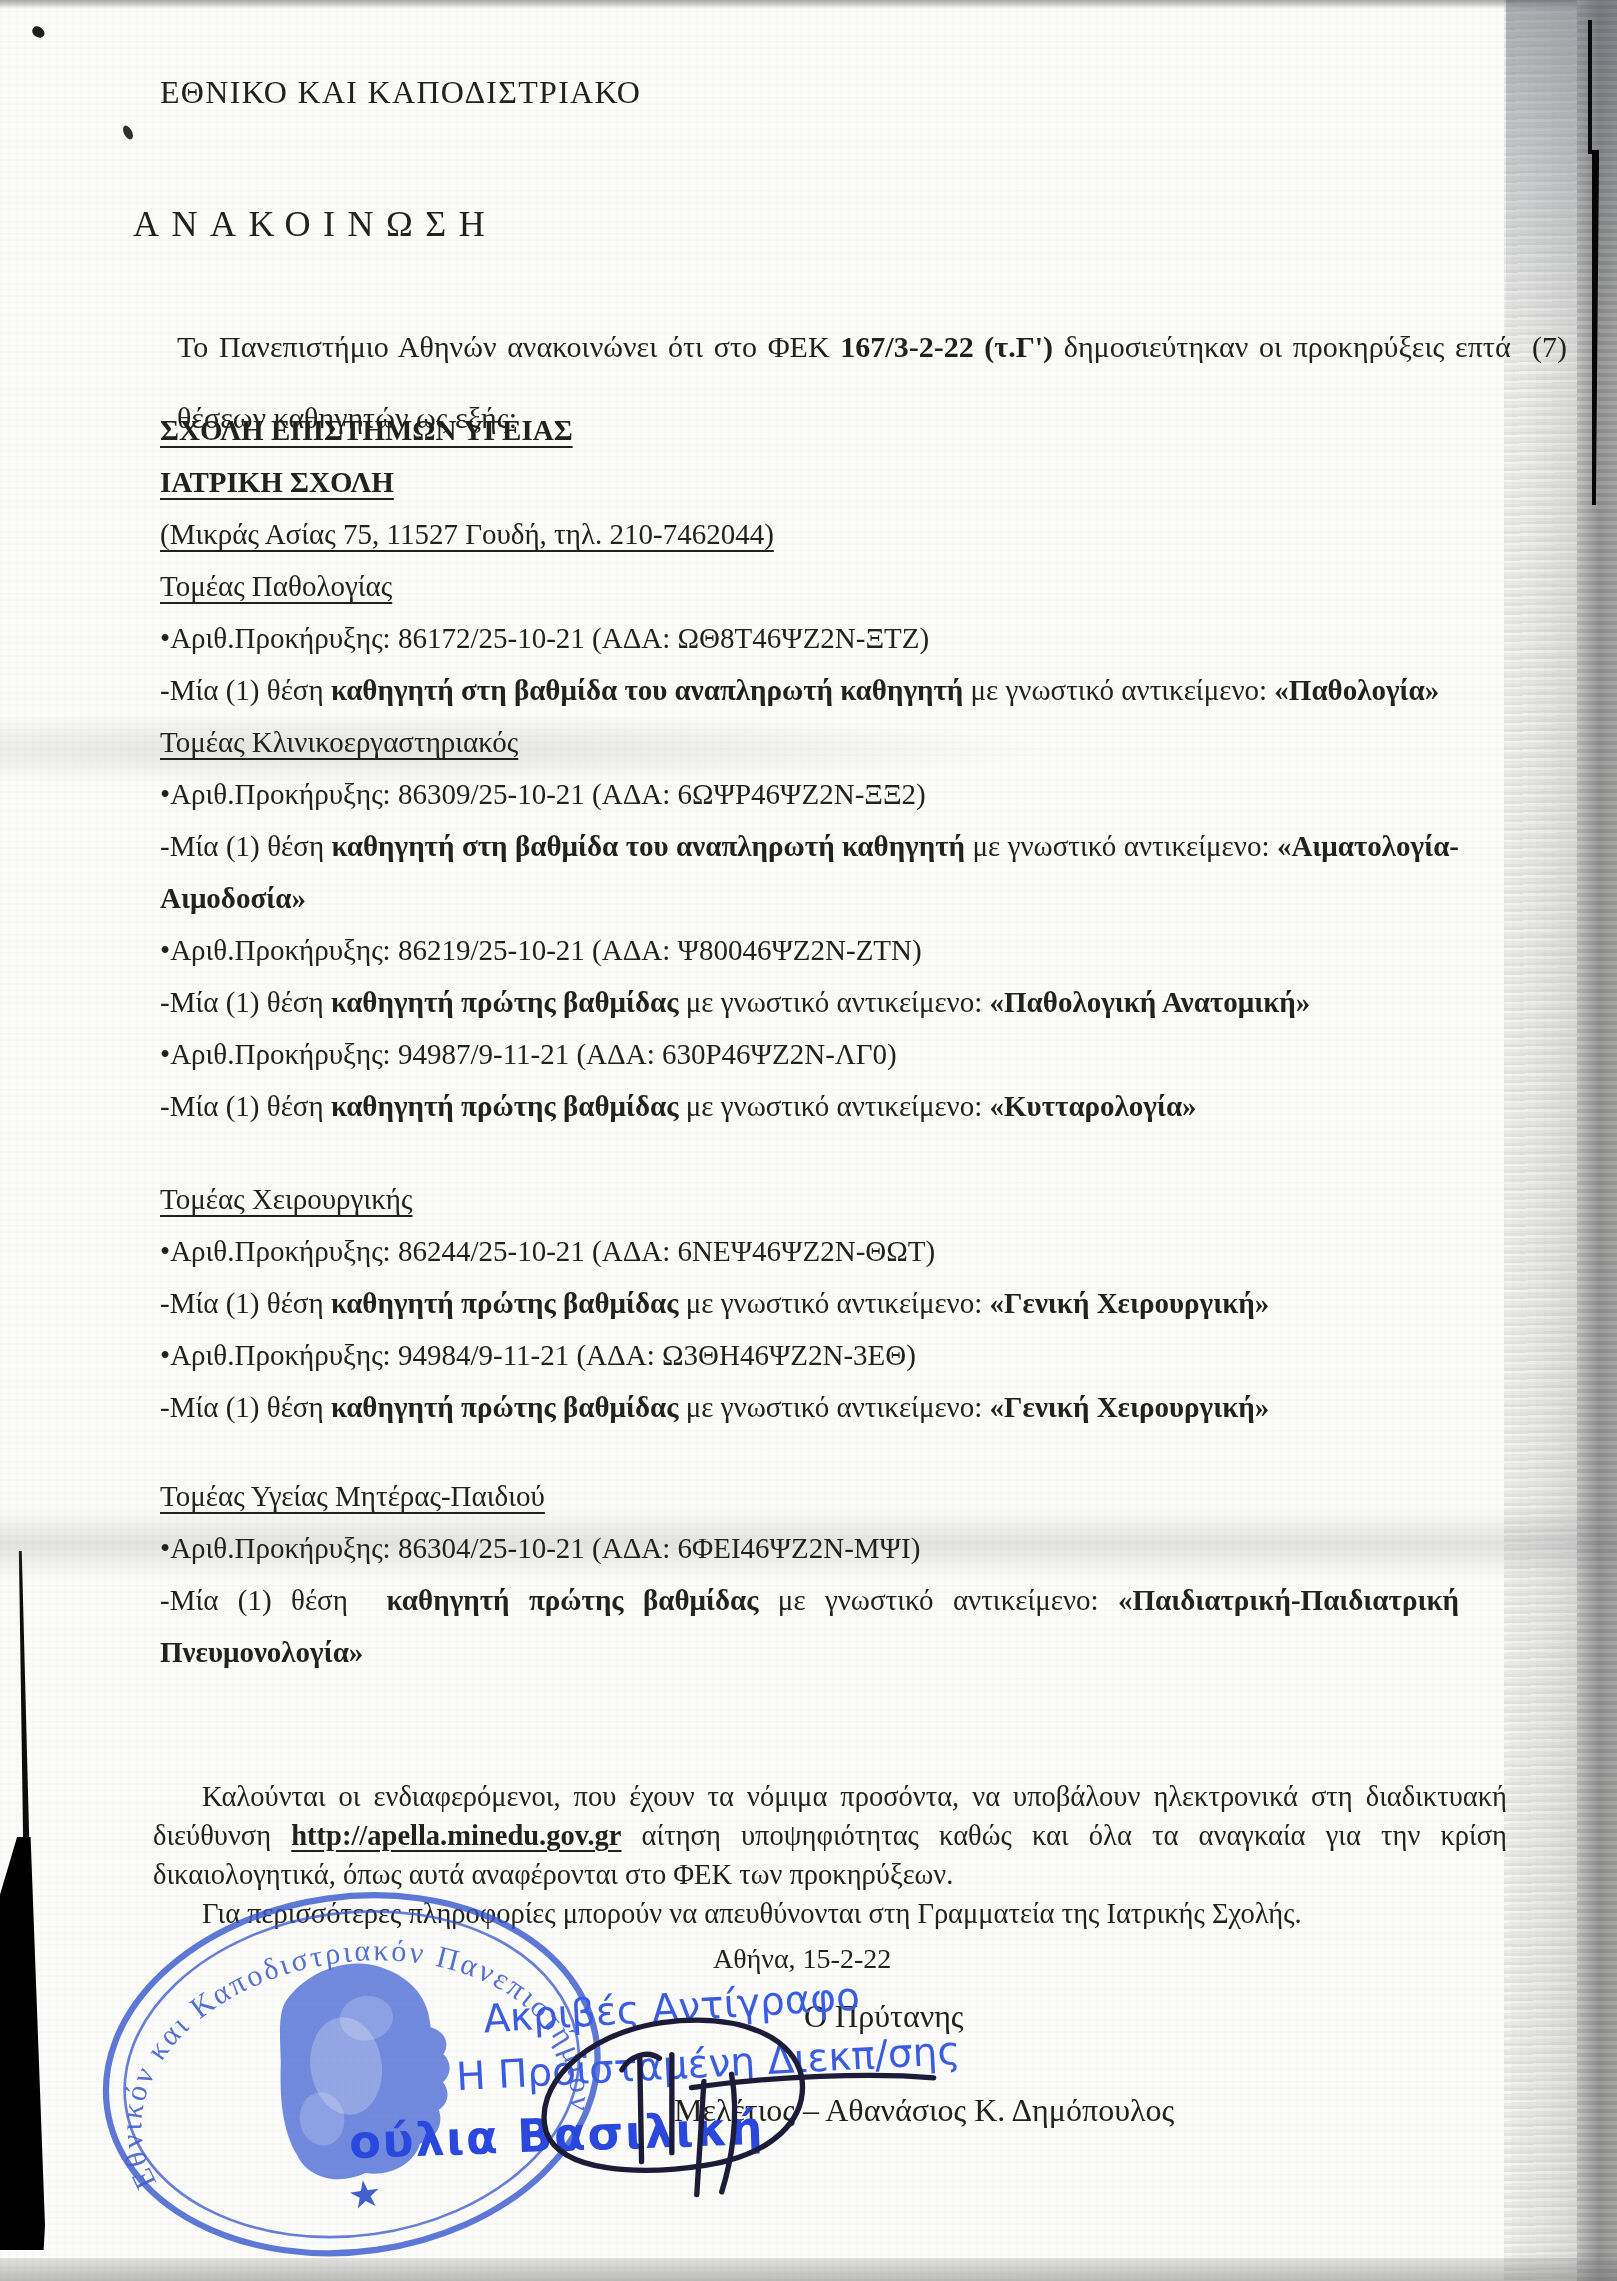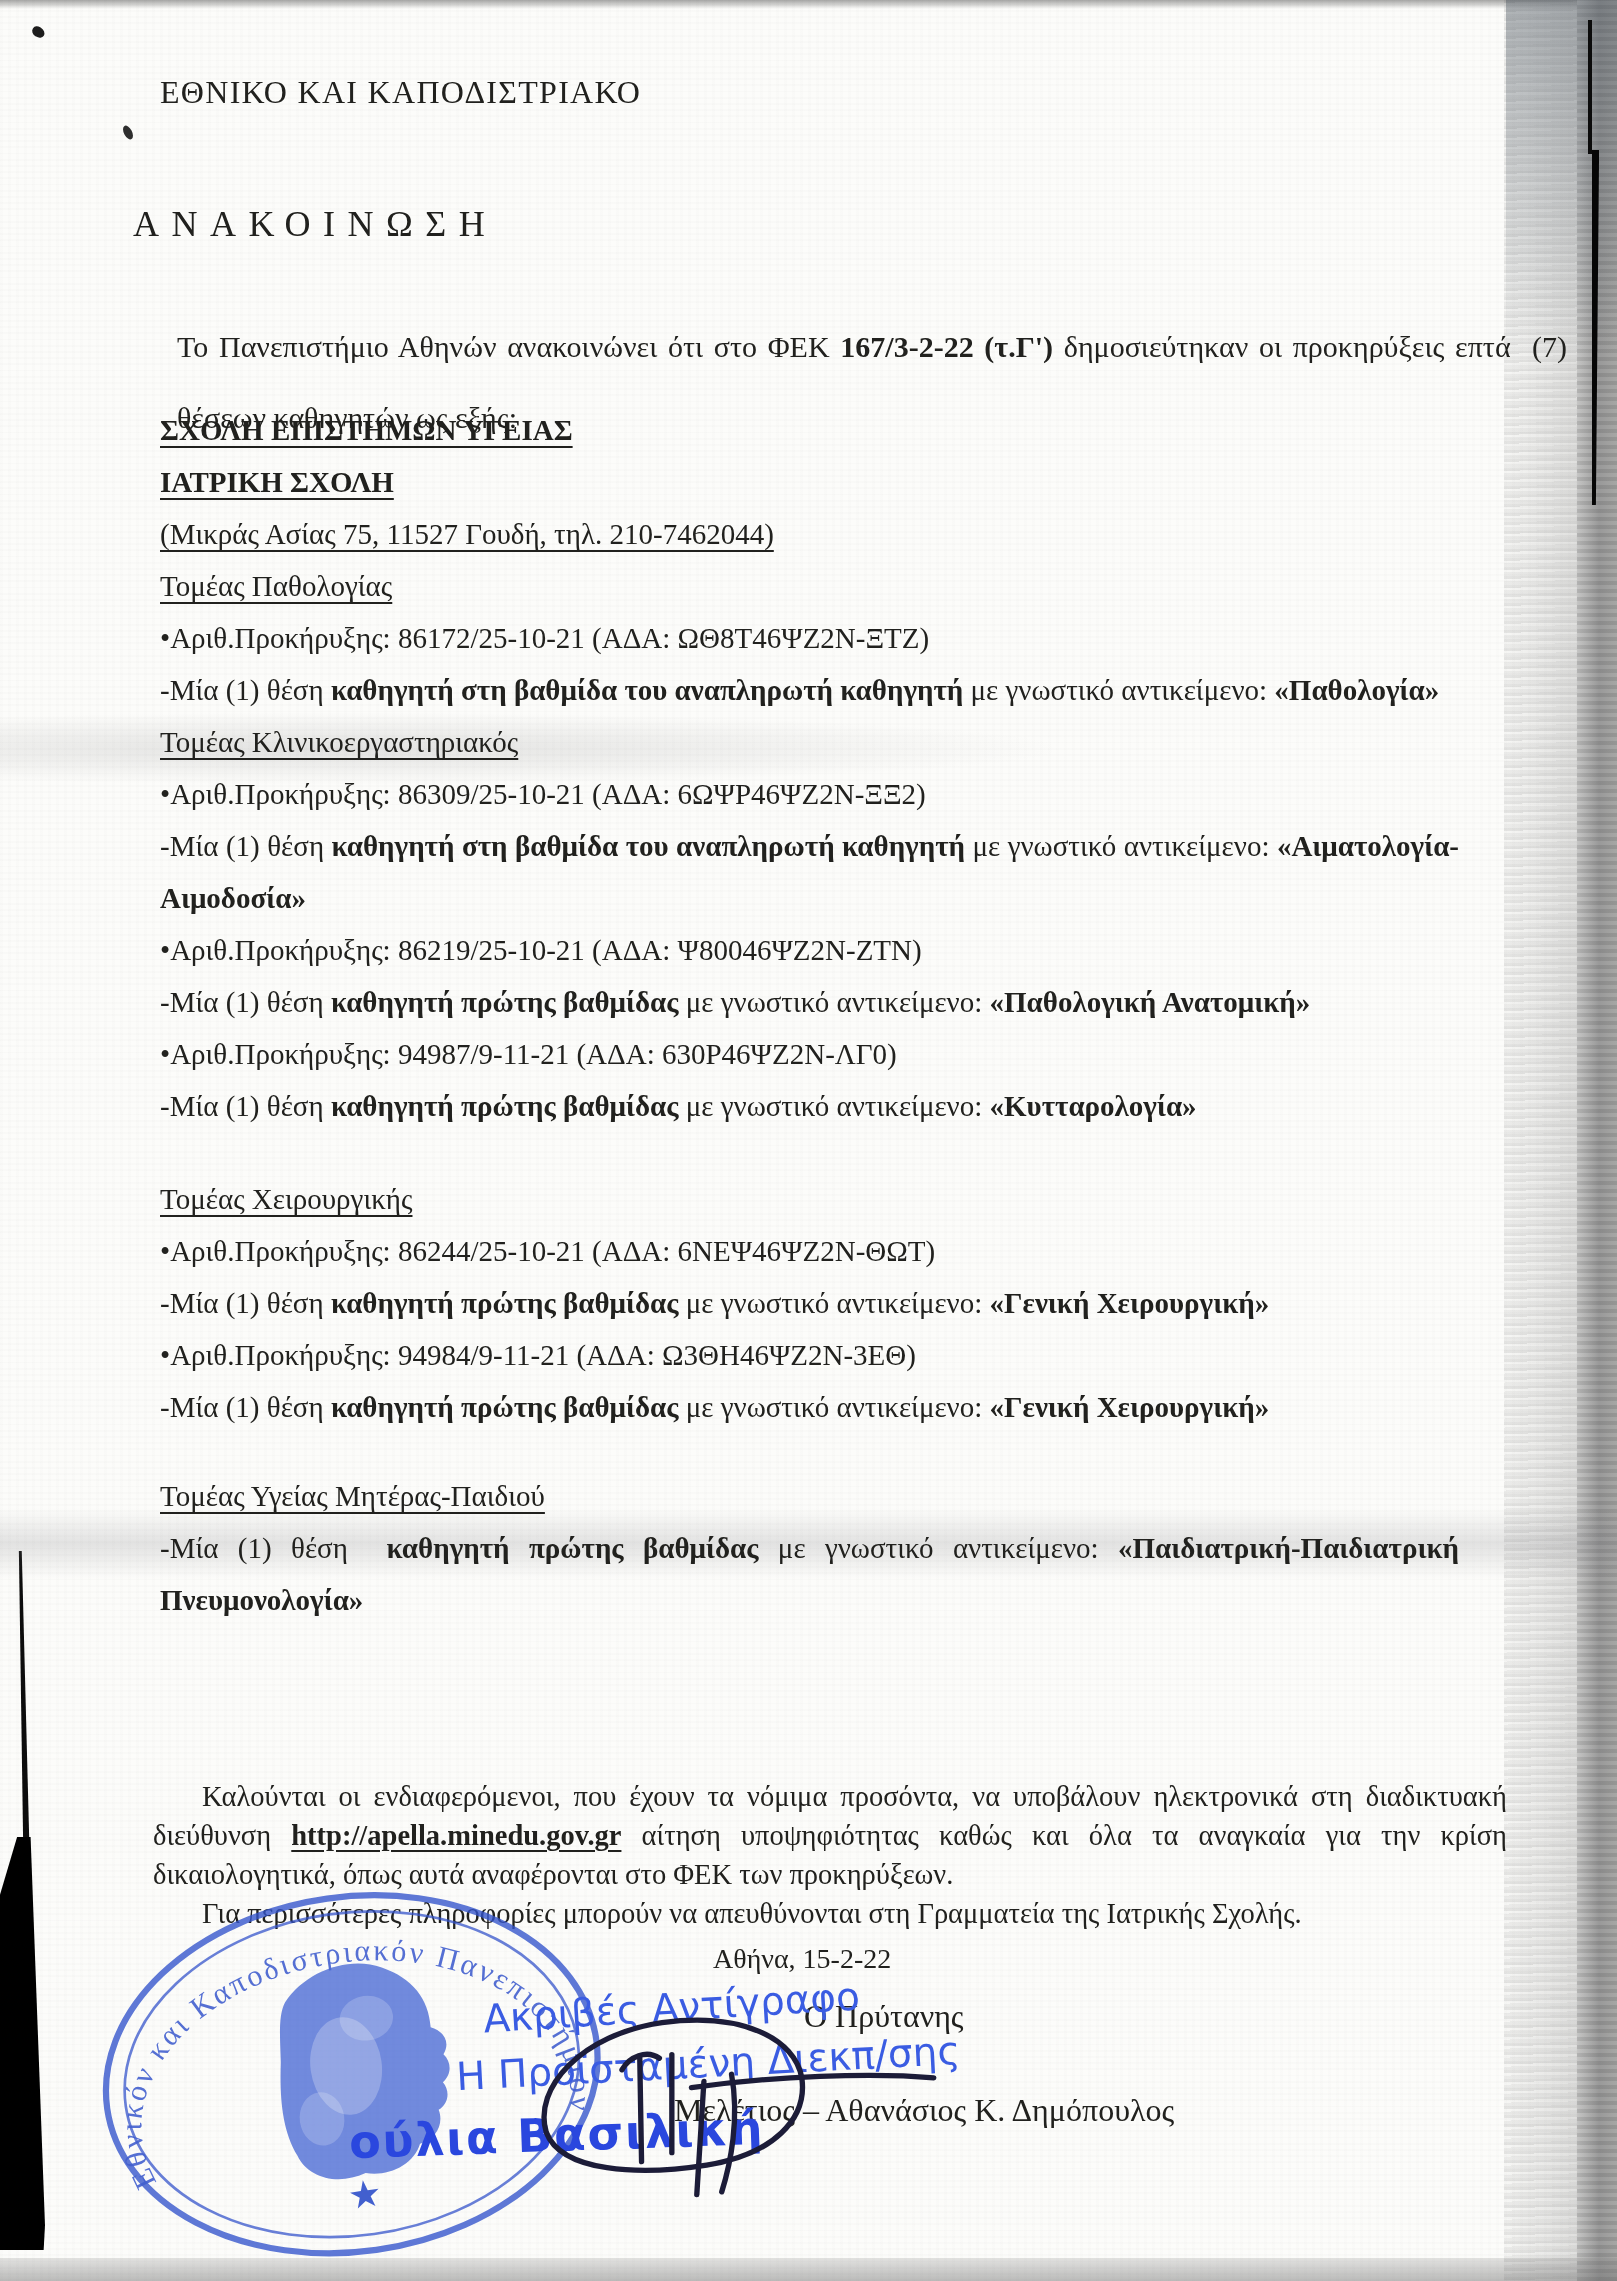--- a/index.html
+++ b/index.html
@@ -123,20 +123,21 @@
     <div class="ref">•Αριθ.Προκήρυξης: 94987/9-11-21 (ΑΔΑ: 630Ρ46ΨΖ2Ν-ΛΓ0)</div>
     <p class="pos"><span>-Μία (1) θέση </span><b>καθηγητή πρώτης βαθμίδας</b><span> με γνωστικό αντικείμενο: </span><b>«Κυτταρολογία»</b></p>
 
     <div class="u gap1">Τομέας Χειρουργικής</div>
     <div class="ref">•Αριθ.Προκήρυξης: 86244/25-10-21 (ΑΔΑ: 6ΝΕΨ46ΨΖ2Ν-ΘΩΤ)</div>
     <p class="pos"><span>-Μία (1) θέση </span><b>καθηγητή πρώτης βαθμίδας</b><span> με γνωστικό αντικείμενο: </span><b>«Γενική Χειρουργική»</b></p>
     <div class="ref">•Αριθ.Προκήρυξης: 94984/9-11-21 (ΑΔΑ: Ω3ΘΗ46ΨΖ2Ν-3ΕΘ)</div>
     <p class="pos"><span>-Μία (1) θέση </span><b>καθηγητή πρώτης βαθμίδας</b><span> με γνωστικό αντικείμενο: </span><b>«Γενική Χειρουργική»</b></p>
 
     <div class="u gap2">Τομέας Υγείας Μητέρας-Παιδιού</div>
+    <div class="ref">•Αριθ.Προκήρυξης: 86304/25-10-21 (ΑΔΑ: 6ΦΕΙ46ΨΖ2Ν-ΜΨΙ)</div>
     <p class="pos"><span>-Μία (1) θέση &nbsp;</span><b>καθηγητή πρώτης βαθμίδας</b><span> με γνωστικό αντικείμενο: </span><b>«Παιδιατρική-Παιδιατρική Πνευμονολογία»</b></p>
   </div>
 
   <div class="closing">
     <p><span>Καλούνται οι ενδιαφερόμενοι, που έχουν τα νόμιμα προσόντα, να υποβάλουν ηλεκτρονικά στη διαδικτυακή διεύθυνση </span><span class="link">http://apella.minedu.gov.gr</span><span> αίτηση υποψηφιότητας καθώς και όλα τα αναγκαία για την κρίση δικαιολογητικά, όπως αυτά αναφέρονται στο ΦΕΚ των προκηρύξεων.</span></p>
     <p class="info">Για περισσότερες πληροφορίες μπορούν να απευθύνονται στη Γραμματεία της Ιατρικής Σχολής.</p>
   </div>
 
   <div class="sig-date">Αθήνα, 15-2-22</div>
   <div class="sig-role">Ο Πρύτανης</div>

